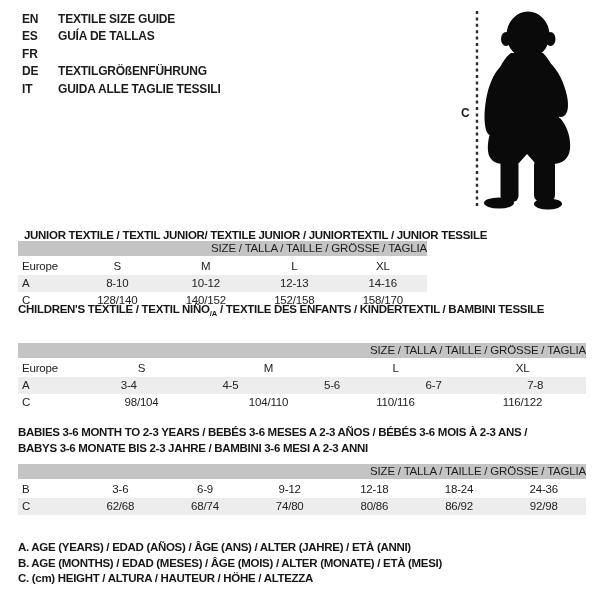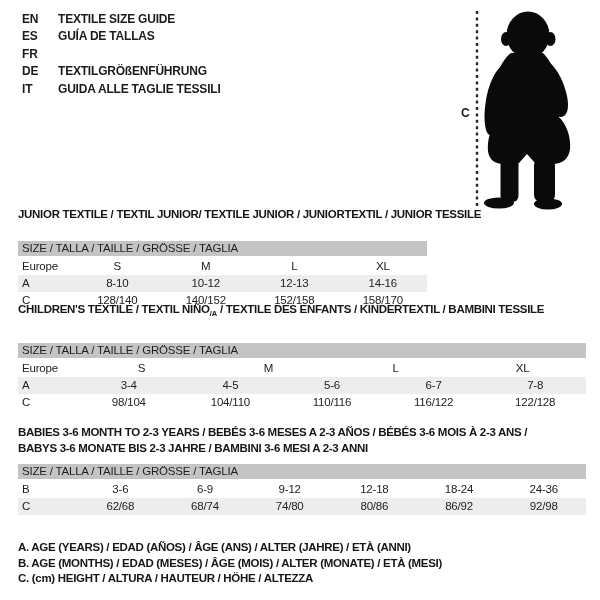--- a/index.html
+++ b/index.html
@@ -22,35 +22,35 @@
   
   .figure{position:absolute;left:455px;top:5px;width:140px;height:212px;}
   .figure svg{position:absolute;left:0;top:0;}
   .c-label{position:absolute;left:6px;top:101px;font-size:12px;font-weight:bold;}
 
   
   .sec-heading{
     position:absolute;left:18px;font-size:11.5px;font-weight:bold;
     letter-spacing:-0.3px;line-height:15.5px;white-space:nowrap;color:#161616;
   }
-  #h-junior{top:207px;}
+  #h-junior{top:228px;margin-left:6px;}
   #h-children{top:302px;}
   #h-babies{top:425px;}
   .seg{display:inline;}
   .seg.sub{font-size:7.5px;vertical-align:-2.5px;letter-spacing:0;}
 
   
   .sec-table{position:absolute;left:18px;font-size:11.5px;letter-spacing:-0.2px;color:#222;}
   #t-junior{top:241px;width:409px;}
   #t-children{top:343px;width:568px;}
   #t-babies{top:464px;width:568px;}
   .thead{
     height:15px;line-height:15px;background:var(--header-bg);
     padding-left:4px;margin-bottom:2px;color:#1e1e1e;font-size:11.5px;
-    overflow:hidden;white-space:nowrap;
+    overflow:hidden;white-space:nowrap;text-align:right;
   }
   .trow{display:flex;height:17px;line-height:17px;}
   .trow.zebra{background:var(--zebra-bg);}
   .tlabel{padding-left:4px;box-sizing:border-box;}
   #t-junior .tlabel{width:55px;}
   #t-children .tlabel{width:60px;}
   #t-babies .tlabel{width:60px;}
   .tcell{flex:1;text-align:center;}
 
   
@@ -151,21 +151,20 @@
         <div class="tcell">5-6</div>
         <div class="tcell">6-7</div>
         <div class="tcell">7-8</div>
       </div>
       <div class="trow">
         <div class="tlabel">C</div>
         <div class="tcell">98/104</div>
         <div class="tcell">104/110</div>
         <div class="tcell">110/116</div>
         <div class="tcell">116/122</div>
-        <div class="tcell">122/128</div>
       </div>
     </div>
 
   <div class="sec-heading" id="h-babies">
       <div class="heading-line"><span class="seg">BABIES 3-6 MONTH TO 2-3 YEARS / BEBÉS 3-6 MESES A 2-3 AÑOS / BÉBÉS 3-6 MOIS À 2-3 ANS /</span></div>
       <div class="heading-line"><span class="seg">BABYS 3-6 MONATE BIS 2-3 JAHRE / BAMBINI 3-6 MESI A 2-3 ANNI</span></div>
     </div>
   <div class="sec-table" id="t-babies">
       <div class="thead">SIZE / TALLA / TAILLE / GRÖSSE / TAGLIA</div>
       <div class="trow">

